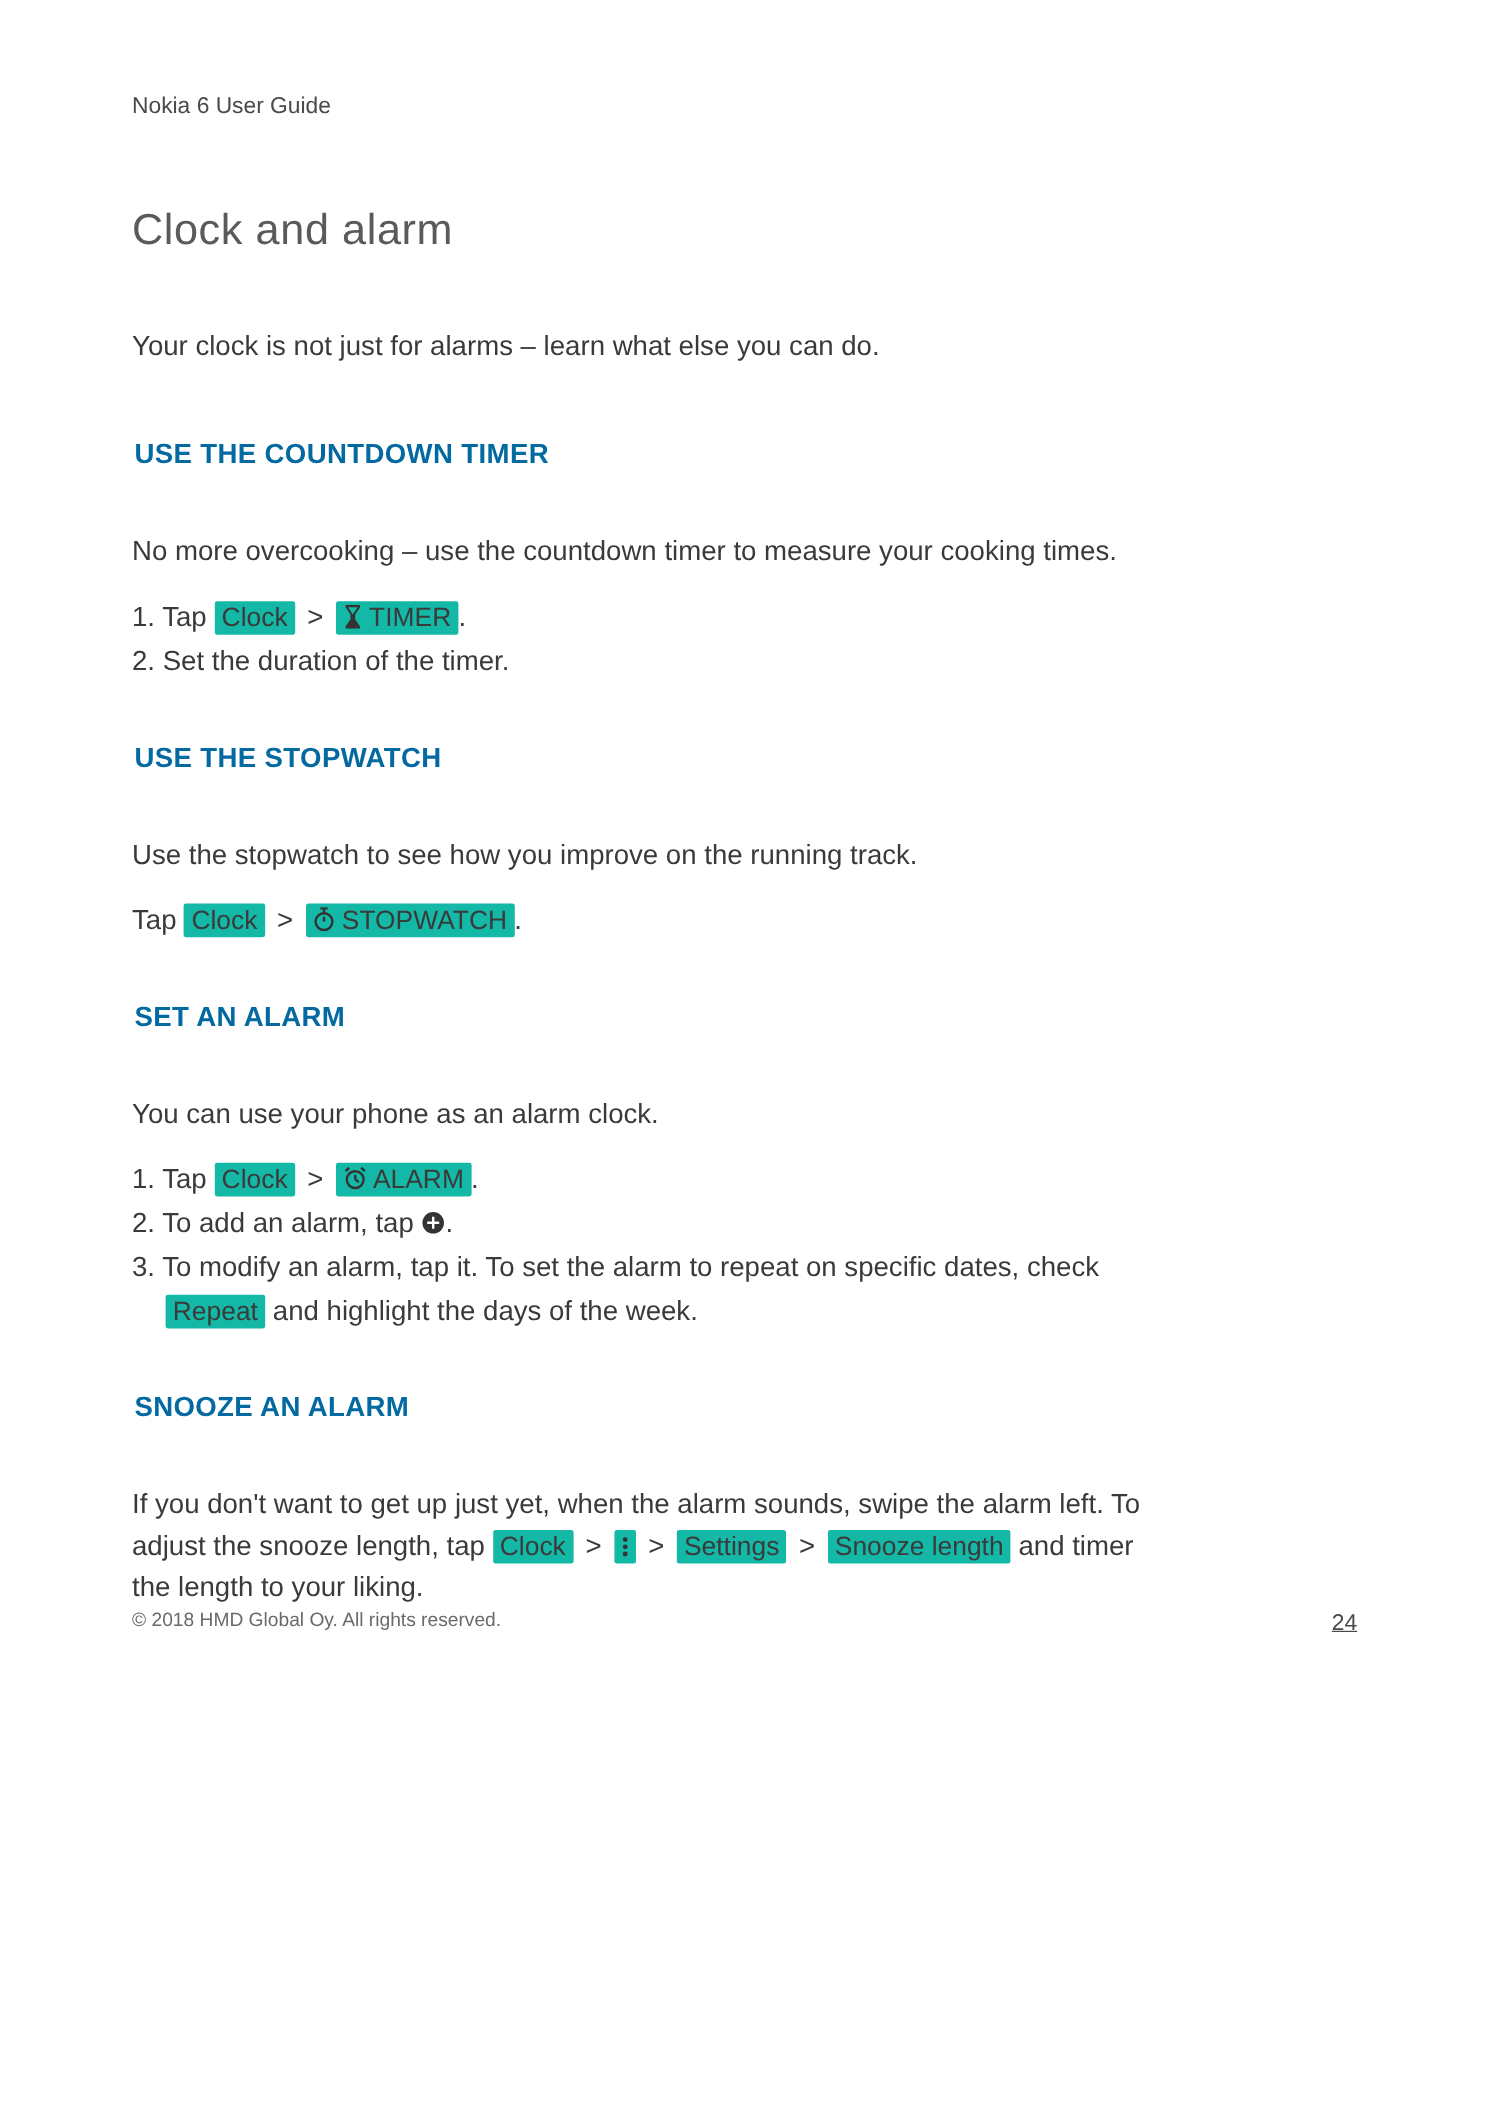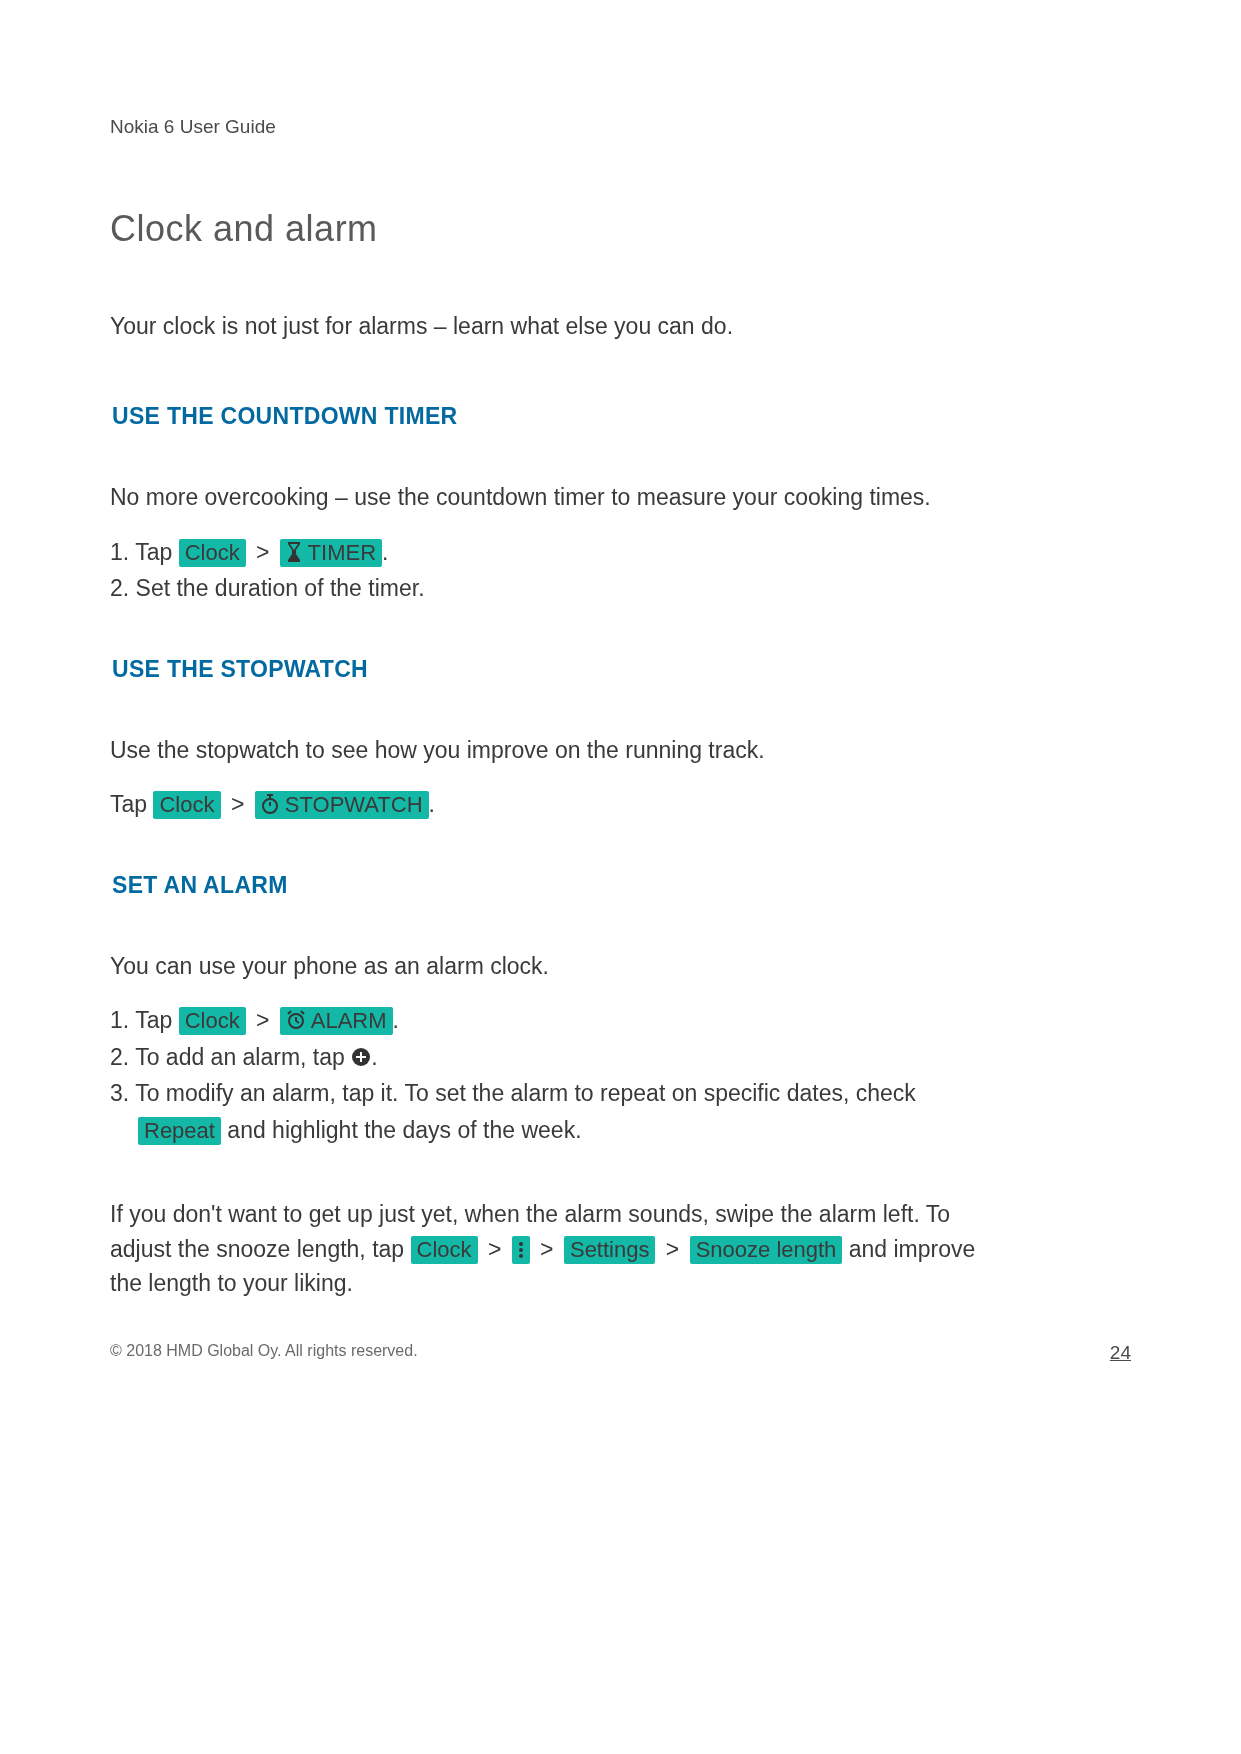--- a/index.html
+++ b/index.html
@@ -8,21 +8,21 @@
     margin: 0;
     padding: 0;
     background: #ffffff;
     font-family: "Segoe UI", "Helvetica Neue", Arial, sans-serif;
     color: #3a3a3a;
   }
   .page {
     width: 1241px;
     height: 1440px;
     position: relative;
-    padding: 116px 110px 60px 110px;
+    padding: 78px 110px 60px 110px;
   }
   .header {
     font-size: 19px;
     color: #4a4a4a;
     font-weight: 400;
     margin-bottom: 70px;
   }
   h1.title {
     font-size: 36px;
     font-weight: 300;
@@ -140,29 +140,30 @@
             <line x1="10" y1="5" x2="10" y2="15" stroke="#fff" stroke-width="2"></line>
             <line x1="5" y1="10" x2="15" y2="10" stroke="#fff" stroke-width="2"></line>
           </svg></span><span>.</span>
     </div>
     <div class="step-line">3. To modify an alarm, tap it. To set the alarm to repeat on specific dates, check</div>
     <div class="step-line step-indent">
       <span class="ui">Repeat</span><span> and highlight the days of the week.</span>
     </div>
   </div>
 
+  <h2 class="section">SNOOZE AN ALARM</h2>
 
   <div class="body-text" style="margin-bottom:0;">
     <div>If you don't want to get up just yet, when the alarm sounds, swipe the alarm left. To</div>
     <div>
       <span>adjust the snooze length, tap </span><span class="ui">Clock</span><span class="sep"> &gt; </span><span class="ui"><span class="icon"><svg width="6" height="18" viewBox="0 0 6 18">
               <circle cx="3" cy="3" r="2" fill="#333"></circle>
               <circle cx="3" cy="9" r="2" fill="#333"></circle>
               <circle cx="3" cy="15" r="2" fill="#333"></circle>
-            </svg></span></span><span class="sep"> &gt; </span><span class="ui">Settings</span><span class="sep"> &gt; </span><span class="ui">Snooze length</span><span> and improve</span>
+            </svg></span></span><span class="sep"> &gt; </span><span class="ui">Settings</span><span class="sep"> &gt; </span><span class="ui">Snooze length</span><span> and timer</span>
     </div>
     <div>the length to your liking.</div>
   </div>
 
   <div class="footer">
     <span>© 2018 HMD Global Oy. All rights reserved.</span>
     <span class="pnum">24</span>
   </div>
 
 </div>

